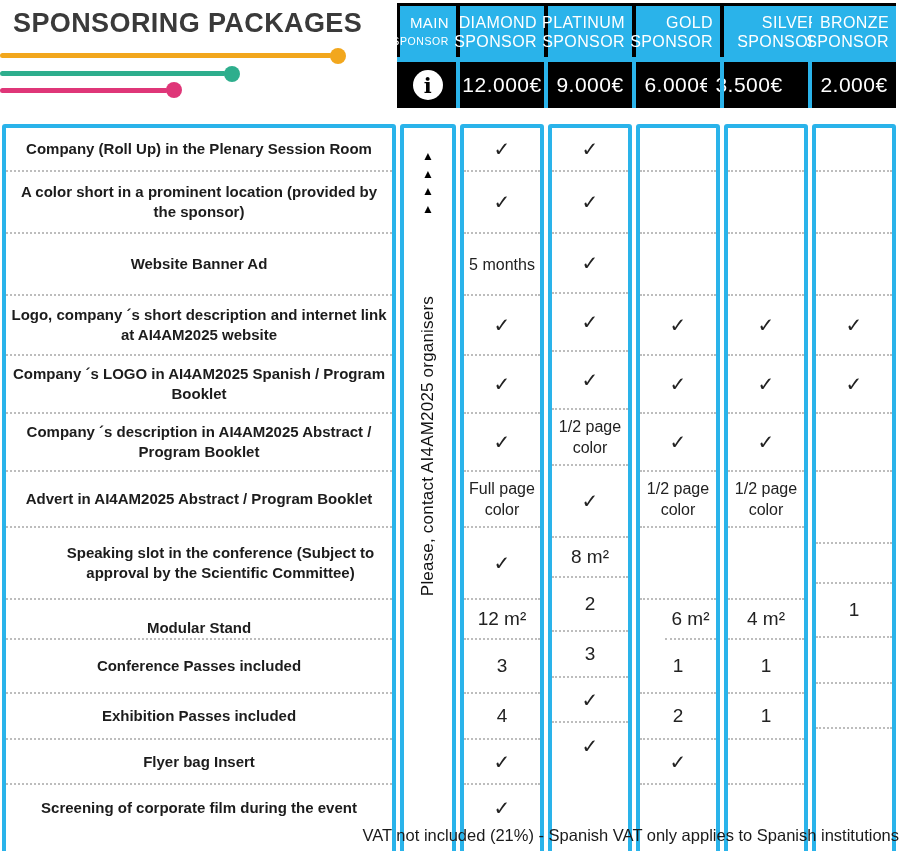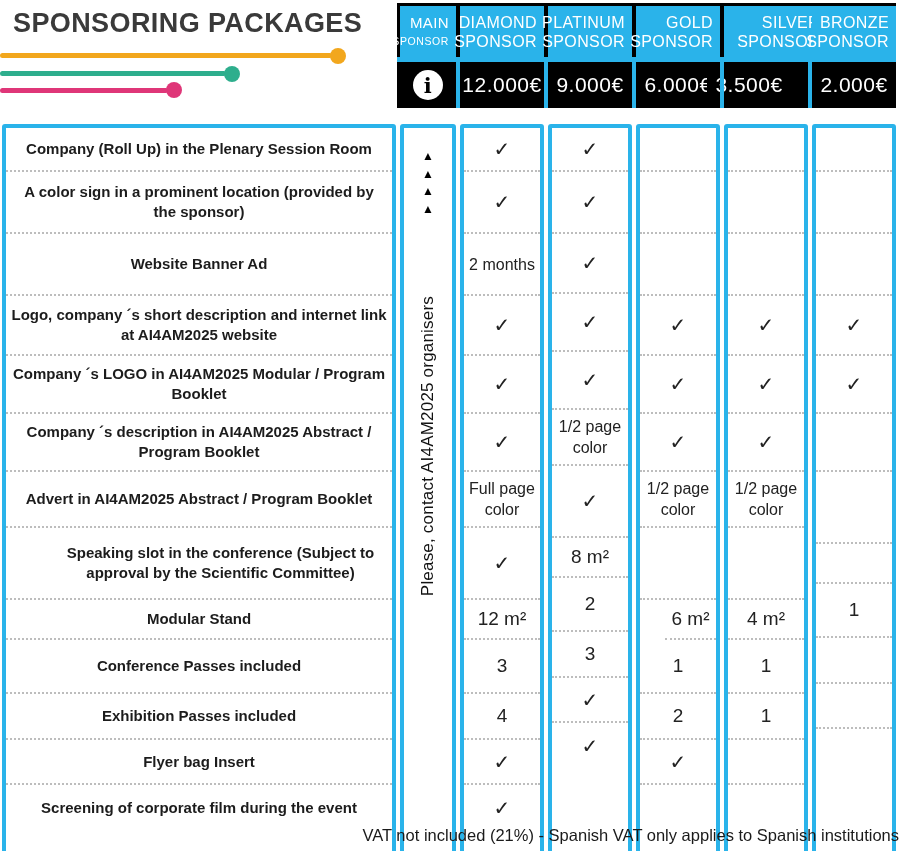--- a/index.html
+++ b/index.html
@@ -121,41 +121,41 @@
         <div class="pgutter" style="left: 323px;"></div>
         <div class="pgutter" style="left: 411px;"></div>
       </div>
   </div>
 
   <div class="card feature-card" id="featureCard" style="left:2px; width:394px;">
       <div class="row" style="height: 44px;">
         <div>Company (Roll Up) in the Plenary Session Room</div>
       </div>
       <div class="row" style="height: 62px;">
-        <div>A color sign in a prominent location (provided by the sponsor)</div>
+        <div>A color short in a prominent location (provided by the sponsor)</div>
       </div>
       <div class="row" style="height: 62px;">
         <div>Website Banner Ad</div>
       </div>
       <div class="row" style="height: 60px;">
         <div>Logo, company ´s short description and internet link at AI4AM2025 website</div>
       </div>
       <div class="row" style="height: 58px;">
-        <div>Company ´s LOGO in AI4AM2025 Modular / Program Booklet</div>
+        <div>Company ´s LOGO in AI4AM2025 Spanish / Program Booklet</div>
       </div>
       <div class="row" style="height: 58px;">
         <div>Company ´s description in AI4AM2025 Abstract / Program Booklet</div>
       </div>
       <div class="row" style="height: 56px;">
         <div>Advert in AI4AM2025 Abstract / Program Booklet</div>
       </div>
       <div class="row" style="height: 72px; padding-left: 48px;">
         <div>Speaking slot in the conference (Subject to approval by the Scientific Committee)</div>
       </div>
-      <div class="row" style="height: 40px;">
+      <div class="row" style="height: 40px; align-items: flex-end;">
         <div>Modular Stand</div>
       </div>
       <div class="row" style="height: 54px;">
         <div>Conference Passes included</div>
       </div>
       <div class="row" style="height: 46px;">
         <div>Exhibition Passes included</div>
       </div>
       <div class="row" style="height: 45px;">
         <div>Flyer bag Insert</div>
@@ -174,21 +174,21 @@
 
   <div id="sponsorCards">
       <div class="card" style="left: 460px; width: 84px;">
         <div class="row" style="height: 44px;">
           <div class="val check">✓</div>
         </div>
         <div class="row" style="height: 62px;">
           <div class="val check">✓</div>
         </div>
         <div class="row" style="height: 62px;">
-          <div class="val small">2 months</div>
+          <div class="val small">5 months</div>
         </div>
         <div class="row" style="height: 60px;">
           <div class="val check">✓</div>
         </div>
         <div class="row" style="height: 58px;">
           <div class="val check">✓</div>
         </div>
         <div class="row" style="height: 58px;">
           <div class="val check">✓</div>
         </div>

